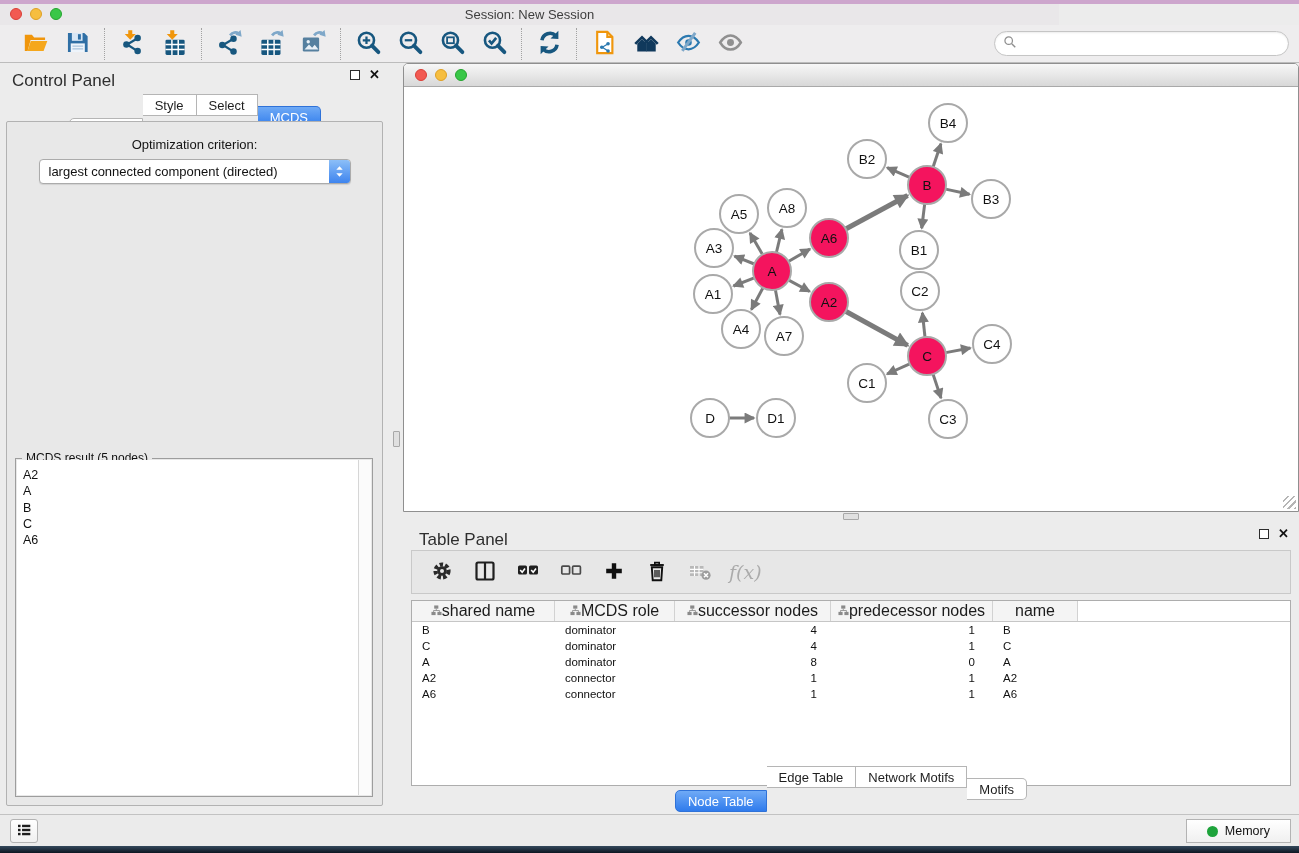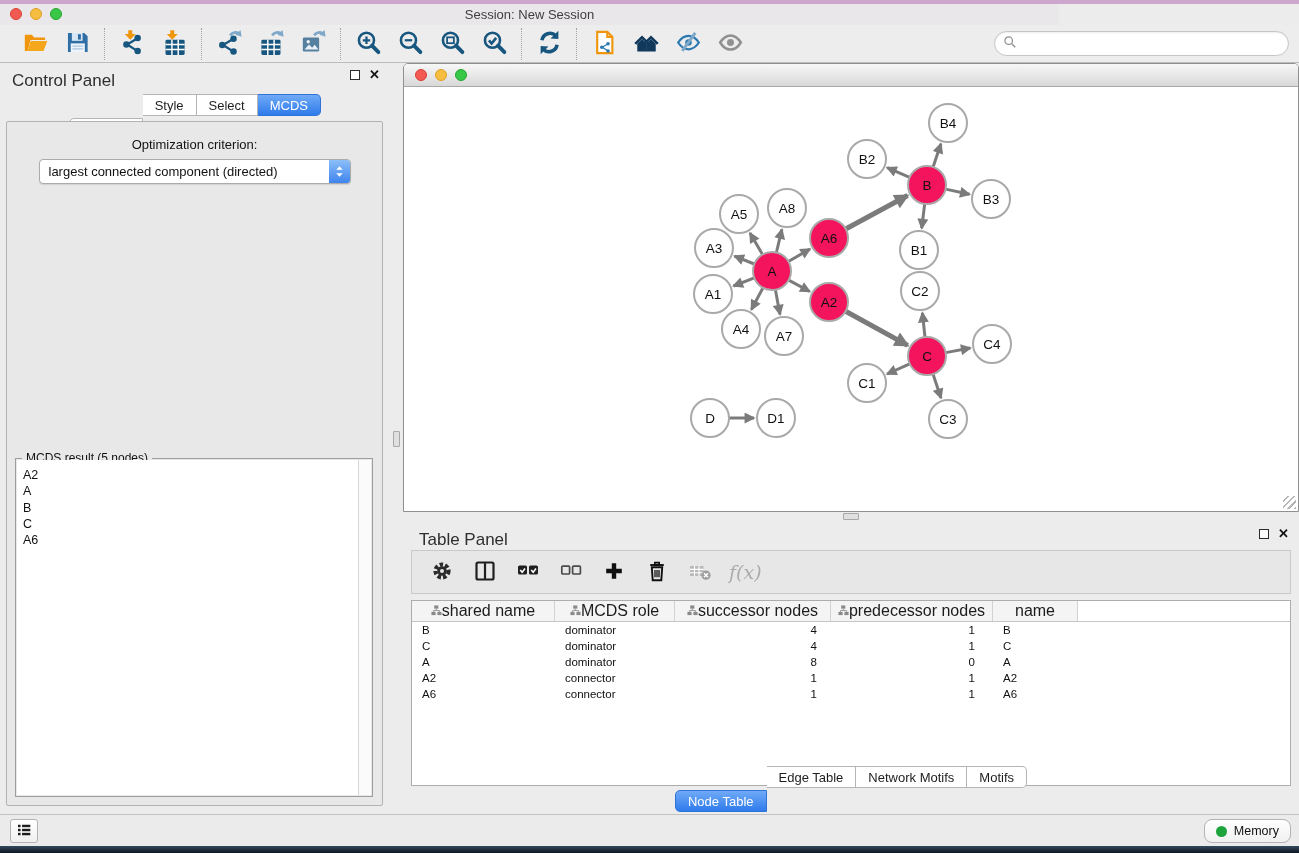--- a/index.html
+++ b/index.html
@@ -29,21 +29,21 @@
   
   .panel-head { position:relative; height:28px; }
   .panel-title { position:absolute; left:12px; top:8px; font-size:17px; color:#2e2e2e; }
   .wc { position:absolute; right:10px; top:7px; display:flex; align-items:center; gap:9px; }
   .wc-float { width:10px; height:10px; border:1.6px solid #2c2c2c; display:inline-block; background:#fff; }
   .wc-close { font-size:13px; font-weight:bold; color:#111; line-height:10px; }
 
   .seg-tabs { display:flex; justify-content:center; }
   .seg { height:22px; line-height:21px; padding:0 12px; background:#fff; border:1px solid #b5b5b5; border-left:none; font-size:13px; color:#1e1e1e; }
   .seg:first-child { border-left:1px solid #b5b5b5; border-radius:5px 0 0 5px;margin-top:24px; }
-  .seg:last-child { border-radius:0 5px 5px 0; }
+  .seg:last-child { border-radius:0 5px 5px 0;margin-top:12px; }
   .seg.active { background:linear-gradient(#6faaf6,#2f7bec); color:#fff; border-color:#2f72d8; }
 
   
   .cpanel { position:absolute; left:0; top:63px; width:390px; height:751px; background:#ececec; }
   #cp-tabs { position:absolute; left:0; right:0; top:31px; }
   .cp-content { position:absolute; left:6px; right:7px; top:58px; bottom:8px; background:#e8e8e8; border:1px solid #b2b2b2; border-radius:2px; }
   .opt-label { margin-top:15px; text-align:center; font-size:13px; color:#141414; }
   .dropdown { width:312px; height:25px; margin:7px auto 0; background:#fff; border:1px solid #ababab; border-radius:4px; display:flex; align-items:center; overflow:hidden; box-shadow:0 1px 1px rgba(0,0,0,.1); }
   .dd-text { flex:1; font-size:13px; color:#111; padding-left:9px; white-space:nowrap; }
   .dd-btn { width:21px; height:25px; background:linear-gradient(#8fc1f8,#3b82ee); display:flex; align-items:center; justify-content:center; border-radius:0 3px 3px 0; }
@@ -81,21 +81,21 @@
   .t-head { display:flex; height:21px; background:#f4f4f4; border-bottom:1px solid #c6c6c6; }
   .t-hcell { display:flex; align-items:center; justify-content:center; font-size:16px; color:#1c1c1c; border-right:1px solid #d2d2d2; height:100%; }
   .t-row { display:flex; height:16px; }
   .t-cell { font-size:11.5px; color:#111; line-height:16px; white-space:nowrap; overflow:hidden; }
   #t-tabs { position:absolute; left:0; right:0; bottom:2px; }
 
   
   .statusbar { position:absolute; left:0; top:814px; width:1299px; height:32px; background:#ebebeb; border-top:1px solid #c2c2c2; }
   .sb-btn { position:absolute; left:10px; top:4px; width:28px; height:24px; background:linear-gradient(#fff,#f0f0f0); border:1px solid #b3b3b3; border-radius:3px; display:flex; align-items:center; justify-content:center; }
   .sb-btn svg { width:18px; height:18px; }
-  .mem-btn { position:absolute; right:8px; top:4px; height:24px; padding:0 11px; background:linear-gradient(#fff,#f0f0f0); border:1px solid #b3b3b3; border-radius:8px; display:flex; align-items:center; gap:7px; font-size:12.5px; color:#111; font-family:"Liberation Sans",sans-serif; }
+  .mem-btn { position:absolute; right:8px; top:4px; height:24px; padding:0 20px; background:linear-gradient(#fff,#f0f0f0); border:1px solid #b3b3b3; border-radius:0; display:flex; align-items:center; gap:7px; font-size:12.5px; color:#111; font-family:"Liberation Sans",sans-serif; }
   .mem-dot { width:11px; height:11px; border-radius:50%; background:#1da33b; display:inline-block; }
   .desktop-strip { position:absolute; left:0; top:846px; width:1299px; height:7px; background:linear-gradient(#34495d,#0d1621); }
 </style>
 </head>
 <body>
 
 <div id="app">
 
   <div class="top-strip"></div>
 

